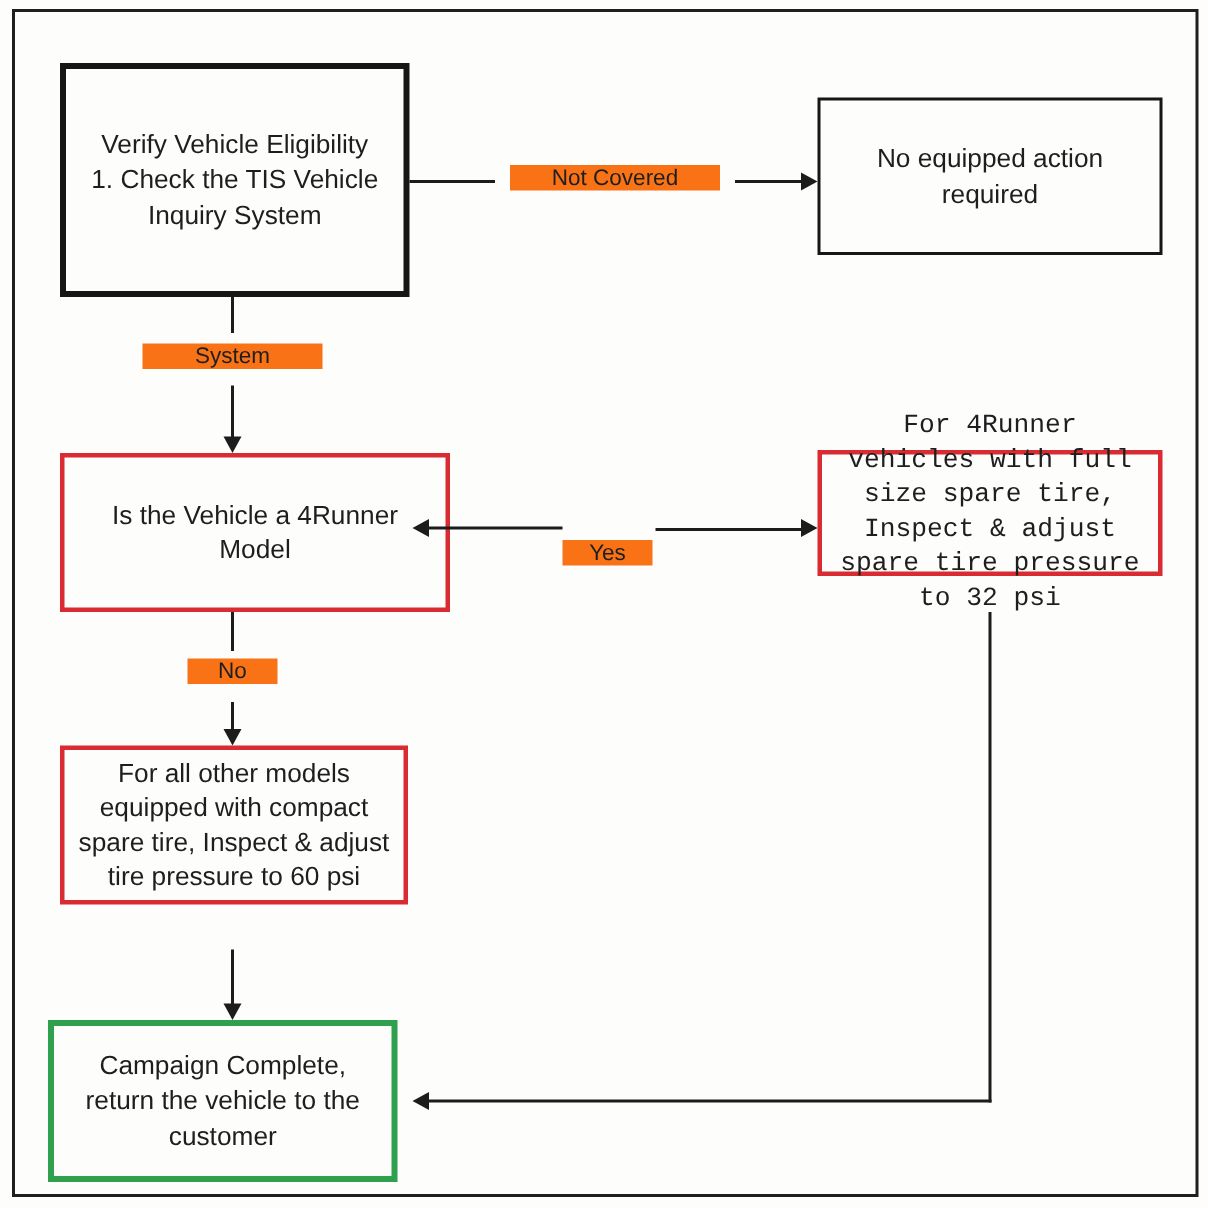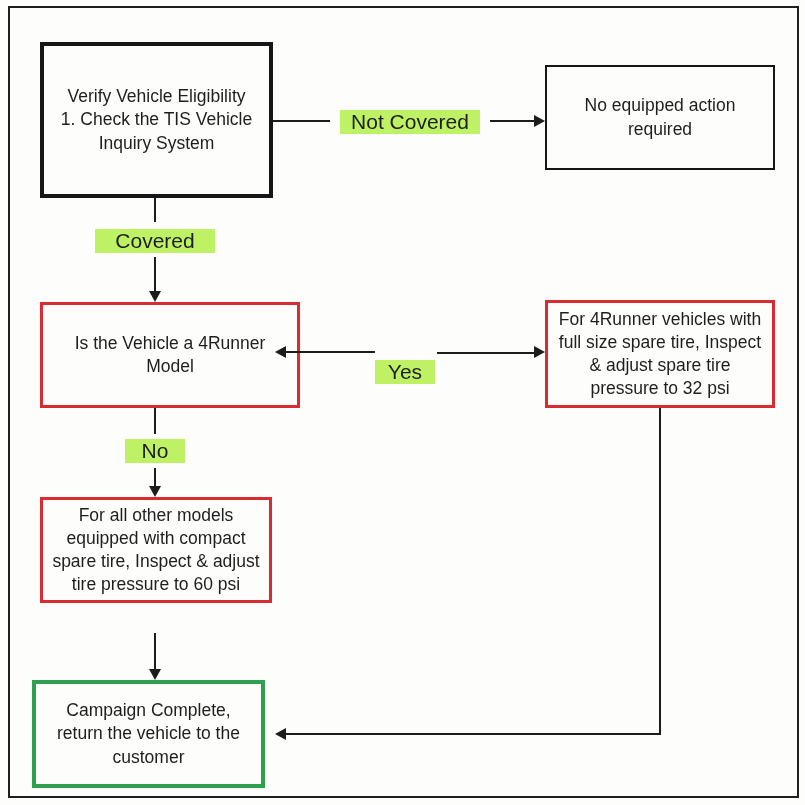--- a/index.html
+++ b/index.html
@@ -20,28 +20,28 @@
     display: flex; align-items: center; justify-content: flex-start;
     text-align: center;
     font-size: 17.5px; line-height: 1.32; color: #1e1e1e;
     padding: 6px 8px;
     background: #fdfdfc;
   }
   .node span { white-space: pre-line; }
   .n-verify   { left: 40px;  top: 42px;  width: 233px; height: 156px; border: 4px solid #161616; }
   .n-noaction { left: 545px; top: 65px;  width: 230px; height: 105px; border: 2px solid #161616; }
   .n-question { left: 40px;  top: 302px; width: 260px; height: 106px; border: 3px solid #d92b32; }
-  .n-spare32  { left: 545px; top: 300px; width: 230px; height: 108px; border: 3px solid #d92b32; }
+  .n-spare32  { left: 545px; top: 300px; width: 230px; height: 84px; border: 3px solid #d92b32; font-family: Liberation Mono, monospace; }
   .n-spare60  { left: 40px;  top: 497px; width: 232px; height: 106px; border: 3px solid #d92b32; }
   .n-complete { left: 32px;  top: 680px; width: 233px; height: 108px; border: 4px solid #2fa04e; }
 
   .line { position: absolute; background: #1c1c1c; }
   .lbl {
-    position: absolute; font-size: 21px; color: #1e1e1e;
-    text-align: center; background: #bef264;
+    position: absolute; font-size: 15px; color: #1e1e1e;
+    text-align: center; background: #f97316;
   }
   .arr { position: absolute; width: 0; height: 0; }
   .arr-right { border-top: 6px solid transparent; border-bottom: 6px solid transparent; border-left: 11px solid #1c1c1c; }
   .arr-left  { border-top: 6px solid transparent; border-bottom: 6px solid transparent; border-right: 11px solid #1c1c1c; }
   .arr-down  { border-left: 6px solid transparent; border-right: 6px solid transparent; border-top: 11px solid #1c1c1c; }
 </style>
 </head>
 <body>
 
 <div class="canvas">
@@ -72,21 +72,21 @@
   <div class="node n-complete">
     <span>Campaign Complete, return the vehicle to the customer</span>
   </div>
 
   <div class="line" style="left:273px; top:120px; width:57px; height:2px;"></div>
   <div class="lbl" style="left:340px; top:110px; width:140px;">Not Covered</div>
   <div class="line" style="left:490px; top:120px; width:45px; height:2px;"></div>
   <div class="arr arr-right" style="left:534px; top:115px;"></div>
 
   <div class="line" style="left:154px; top:198px; width:2px; height:24px;"></div>
-  <div class="lbl" style="left:95px; top:229px; width:120px;">Covered</div>
+  <div class="lbl" style="left:95px; top:229px; width:120px;">System</div>
   <div class="line" style="left:154px; top:257px; width:2px; height:35px;"></div>
   <div class="arr arr-down" style="left:149px; top:291px;"></div>
 
   <div class="arr arr-left" style="left:275px; top:346px;"></div>
   <div class="line" style="left:285px; top:351px; width:90px; height:2px;"></div>
   <div class="lbl" style="left:375px; top:360px; width:60px;">Yes</div>
   <div class="line" style="left:437px; top:352px; width:97px; height:1.5px;"></div>
   <div class="arr arr-right" style="left:534px; top:346px;"></div>
 
   <div class="line" style="left:154px; top:408px; width:2px; height:26px;"></div>

